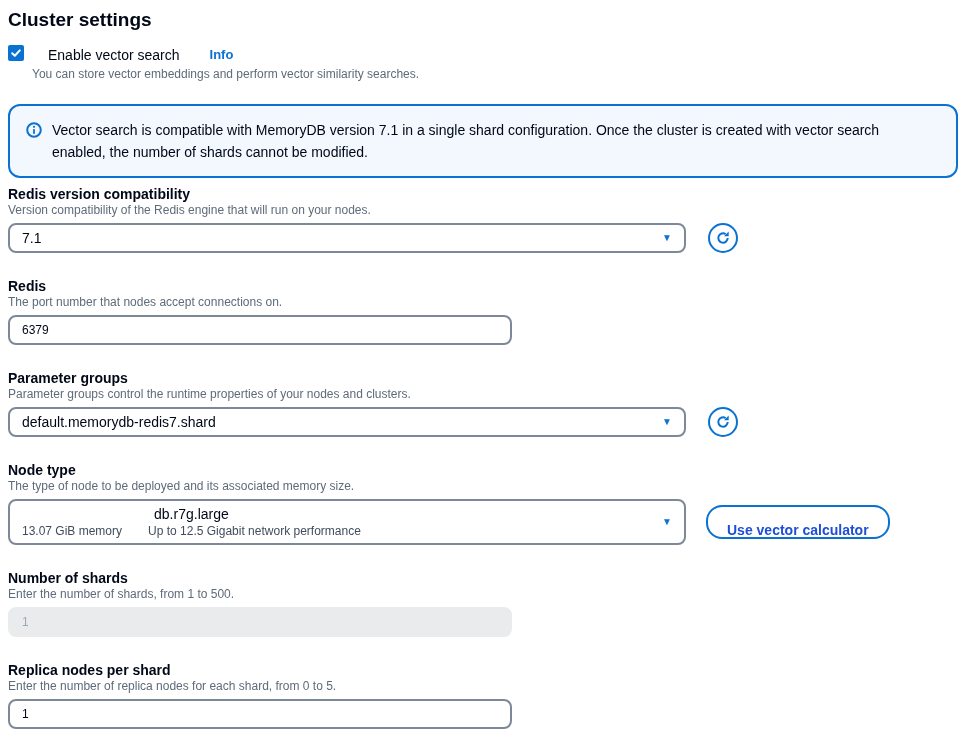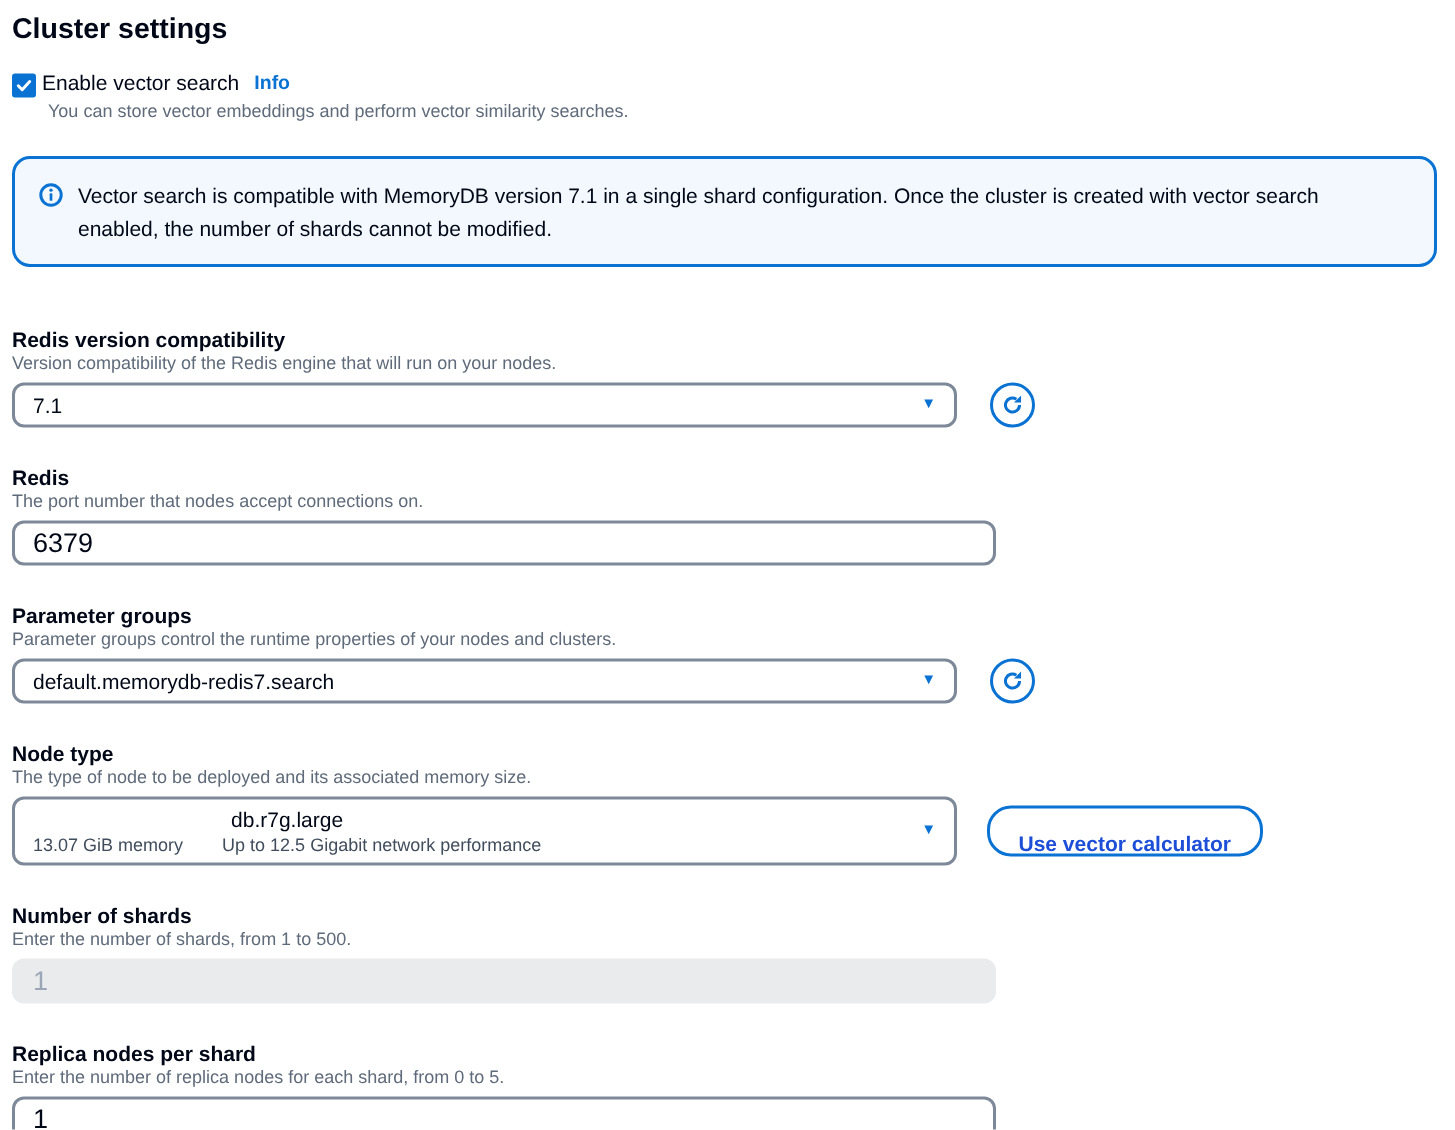--- a/index.html
+++ b/index.html
@@ -4,21 +4,21 @@
 <style>
   * { box-sizing: border-box; margin: 0; padding: 0; }
   html, body { width: 970px; height: 753px; background: #ffffff; overflow: hidden; }
   body { font-family: "Liberation Sans", sans-serif; color: #000716; }
 
   .page { padding: 9px 12px 0 8px; width: 970px; }
 
   h1.page-title { font-size: 19px; line-height: 22px; font-weight: 700; color: #000716; margin-bottom: 14px; }
 
   
-  .checkbox-row { display: flex; align-items: flex-end; gap: 4px; }
+  .checkbox-row { display: flex; align-items: flex-start; gap: 24px; }
   .checkbox {
     width: 16px; height: 16px; border-radius: 2px; background: #0972d3;
     display: inline-flex; align-items: center; justify-content: center; flex: 0 0 16px;
     cursor: pointer;
   }
   .checkbox svg { display: block; }
   .checkbox-label { font-size: 14px; line-height: 20px; color: #000716; }
   .info-link { font-size: 13px; line-height: 20px; font-weight: 700; color: #0972d3; text-decoration: none; margin-left: 6px; cursor: pointer; }
   .checkbox-desc { margin: 1px 0 0 24px; font-size: 12px; line-height: 16px; color: #5f6b7a; }
 
@@ -26,41 +26,41 @@
   .alert {
     margin-top: 22px; width: 950px; min-height: 74px;
     background: #f2f8fd; border: 2px solid #0972d3; border-radius: 12px;
     padding: 13px 54px 13px 16px; display: flex; gap: 10px;
   }
   .alert-icon { flex: 0 0 16px; margin-top: 3px; }
   .alert-text { font-size: 14px; line-height: 22px; color: #000716; }
 
   
   .field-group { margin-top: 0; margin-bottom: 24px; }
-  .field-group.first { margin-top: 39px; }
+  .field-group.first { margin-top: 7px; }
   .field-label { font-size: 14px; line-height: 18px; font-weight: 700; color: #000716; }
   .field-desc { font-size: 12px; line-height: 15px; color: #5f6b7a; }
   .control-row { display: flex; align-items: center; margin-top: 5px; }
 
   .select-control {
-    width: 630px; height: 30px; border: 2px solid #7d8998; border-radius: 8px;
+    width: 678px; height: 30px; border: 2px solid #7d8998; border-radius: 8px;
     background: #fff; display: flex; align-items: center; justify-content: space-between;
     padding: 0 12px; cursor: pointer;
   }
   .select-value { font-size: 14px; color: #000716; }
   .caret { color: #0972d3; font-size: 10px; line-height: 10px; }
 
   .select-control.tall { height: 46px; align-items: center; }
   .select-lines { display: flex; flex-direction: column; justify-content: center; text-align: center; }
   .select-main { font-size: 14px; line-height: 18px; color: #000716; }
   .select-sub { font-size: 12px; line-height: 16px; color: #414d5c; display: flex; gap: 26px; }
 
   .text-input {
-    width: 656px; height: 30px; border: 2px solid #7d8998; border-radius: 8px;
-    background: #fff; padding: 0 12px; font-size: 18px; color: #000716;
+    width: 504px; height: 30px; border: 2px solid #7d8998; border-radius: 8px;
+    background: #fff; padding: 0 12px; font-size: 12px; color: #000716;
     font-family: "Liberation Sans", sans-serif; outline: none;
   }
   .text-input:disabled {
     background: #e9ebed; border-color: #e9ebed; color: #9ba7b6;
   }
 
   .refresh-btn {
     width: 30px; height: 30px; border-radius: 50%; border: 2px solid #0972d3;
     background: #fff; margin-left: 22px; display: inline-flex; align-items: center;
     justify-content: center; cursor: pointer; flex: 0 0 30px; padding: 0;
@@ -124,21 +124,21 @@
     <div class="control-row">
       <input class="text-input" type="text" value="6379" style="">
     </div>
   </div>
 
   <div class="field-group">
     <div class="field-label">Parameter groups</div>
     <div class="field-desc">Parameter groups control the runtime properties of your nodes and clusters.</div>
     <div class="control-row">
       <div class="select-control">
-        <span class="select-value">default.memorydb-redis7.search</span>
+        <span class="select-value">default.memorydb-redis7.shard</span>
         <span class="caret">▼</span>
       </div>
       <button class="refresh-btn">
         <svg width="16" height="16" viewBox="0 0 16 16">
           <path d="M12.7 8 A4.7 4.7 0 1 1 10.6 4.1" fill="none" stroke="#0972d3" stroke-width="2"></path>
           <path d="M13.7 1.6 L13.7 6.3 L9 6.3 Z" fill="#0972d3"></path>
         </svg>
       </button>
     </div>
   </div>

